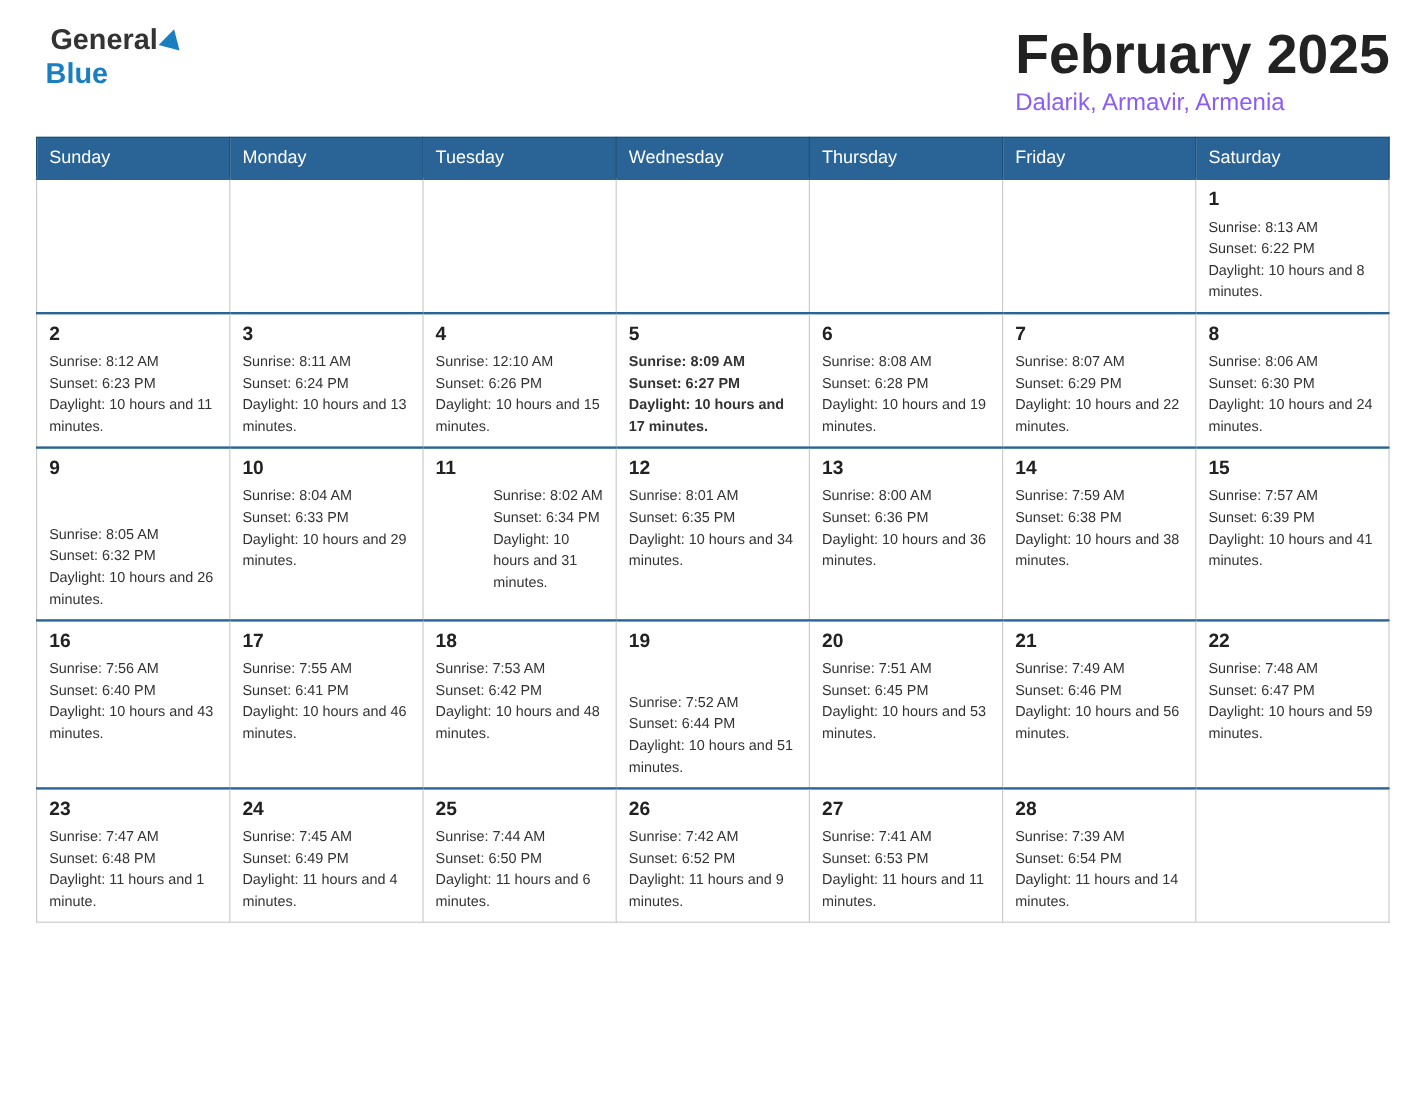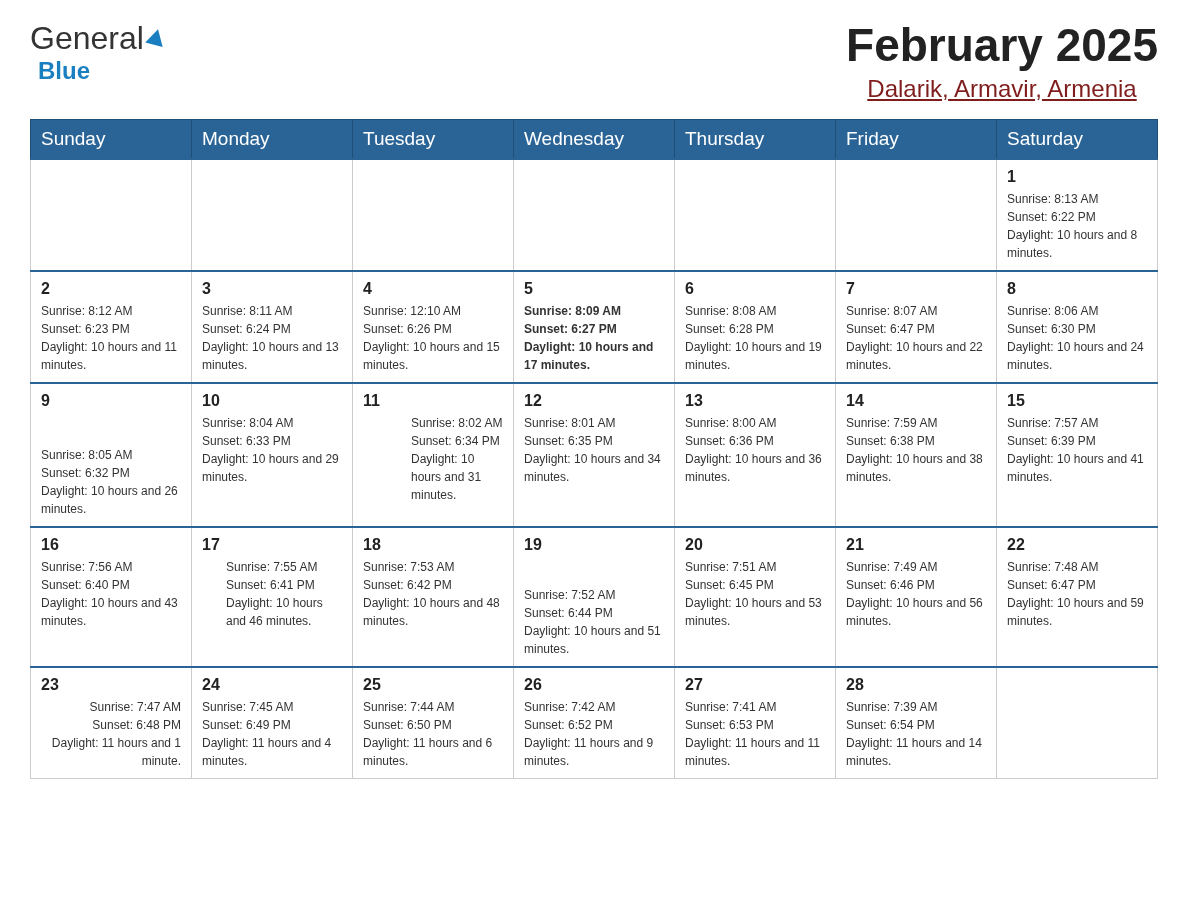--- a/index.html
+++ b/index.html
@@ -10,44 +10,43 @@
       width: 1188px;
       min-height: 918px;
     }
     .header {
       display: flex;
       justify-content: space-between;
       align-items: flex-start;
       margin-bottom: 16px;
     }
     .title-section {
-      text-align: center;
+      text-align: left;
     }
     .month-title {
       font-size: 46px;
       font-weight: bold;
       color: #222;
       line-height: 1.1;
     }
     .location-title {
-      font-size: 24px;
-      color: #7f1d1d;
+      font-size: 20px;
+      color: #8b5cf6;
       margin-top: 4px;
-      text-decoration: underline;
     }
     .calendar {
       width: 100%;
       border-collapse: collapse;
       border: 1px solid #ccc;
     }
     .calendar th {
       background-color: #2a6496;
       color: #fff;
       padding: 8px 10px;
-      font-size: 19px;
+      font-size: 15px;
       font-weight: normal;
       text-align: left;
       border: 1px solid #1e4f78;
     }
     .calendar td {
       vertical-align: top;
       padding: 8px 10px;
       border: 1px solid #ccc;
       width: calc(100% / 7);
       min-height: 100px;
@@ -100,21 +99,21 @@
       position: relative;
       top: -2px;
     }
   </style>
 </head>
 <body>
 
 <div class="header">
   <div class="logo-wrapper">
     <div class="logo-line1">
-      <span style="font-size:32px;font-weight:normal;color:#333;">General</span>
+      <span style="font-size:24px;font-weight:bold;color:#333;margin-left:12px;">General</span>
       <span class="triangle-icon"></span>
     </div>
     <div class="logo-line2">
       <span style="font-size:24px;font-weight:bold;color:#1a7fc1;">Blue</span>
     </div>
   </div>
   <div class="title-section">
     <div class="month-title">February 2025</div>
     <div class="location-title">Dalarik, Armavir, Armenia</div>
   </div>
@@ -174,21 +173,21 @@
         </td>
         <td>
           <span class="day-number">6</span>
           <div class="day-info" style="white-space: pre-line;">Sunrise: 8:08 AM
 Sunset: 6:28 PM
 Daylight: 10 hours and 19 minutes.</div>
         </td>
         <td>
           <span class="day-number">7</span>
           <div class="day-info" style="white-space: pre-line;">Sunrise: 8:07 AM
-Sunset: 6:47 PM
+Sunset: 6:29 PM
 Daylight: 10 hours and 22 minutes.</div>
         </td>
         <td>
           <span class="day-number">8</span>
           <div class="day-info" style="white-space: pre-line;">Sunrise: 8:06 AM
 Sunset: 6:30 PM
 Daylight: 10 hours and 24 minutes.</div>
         </td>
       </tr>
       <tr>
@@ -237,21 +236,21 @@
       </tr>
       <tr>
         <td>
           <span class="day-number">16</span>
           <div class="day-info" style="white-space: pre-line;">Sunrise: 7:56 AM
 Sunset: 6:40 PM
 Daylight: 10 hours and 43 minutes.</div>
         </td>
         <td>
           <span class="day-number">17</span>
-          <div class="day-info" style="white-space: pre-line; margin-left: 24px;">Sunrise: 7:55 AM
+          <div class="day-info" style="white-space: pre-line;">Sunrise: 7:55 AM
 Sunset: 6:41 PM
 Daylight: 10 hours and 46 minutes.</div>
         </td>
         <td>
           <span class="day-number">18</span>
           <div class="day-info" style="white-space: pre-line;">Sunrise: 7:53 AM
 Sunset: 6:42 PM
 Daylight: 10 hours and 48 minutes.</div>
         </td>
         <td>
@@ -275,21 +274,21 @@
         <td>
           <span class="day-number">22</span>
           <div class="day-info" style="white-space: pre-line;">Sunrise: 7:48 AM
 Sunset: 6:47 PM
 Daylight: 10 hours and 59 minutes.</div>
         </td>
       </tr>
       <tr>
         <td>
           <span class="day-number">23</span>
-          <div class="day-info" style="white-space: pre-line; text-align: right;">Sunrise: 7:47 AM
+          <div class="day-info" style="white-space: pre-line;">Sunrise: 7:47 AM
 Sunset: 6:48 PM
 Daylight: 11 hours and 1 minute.</div>
         </td>
         <td>
           <span class="day-number">24</span>
           <div class="day-info" style="white-space: pre-line;">Sunrise: 7:45 AM
 Sunset: 6:49 PM
 Daylight: 11 hours and 4 minutes.</div>
         </td>
         <td>

